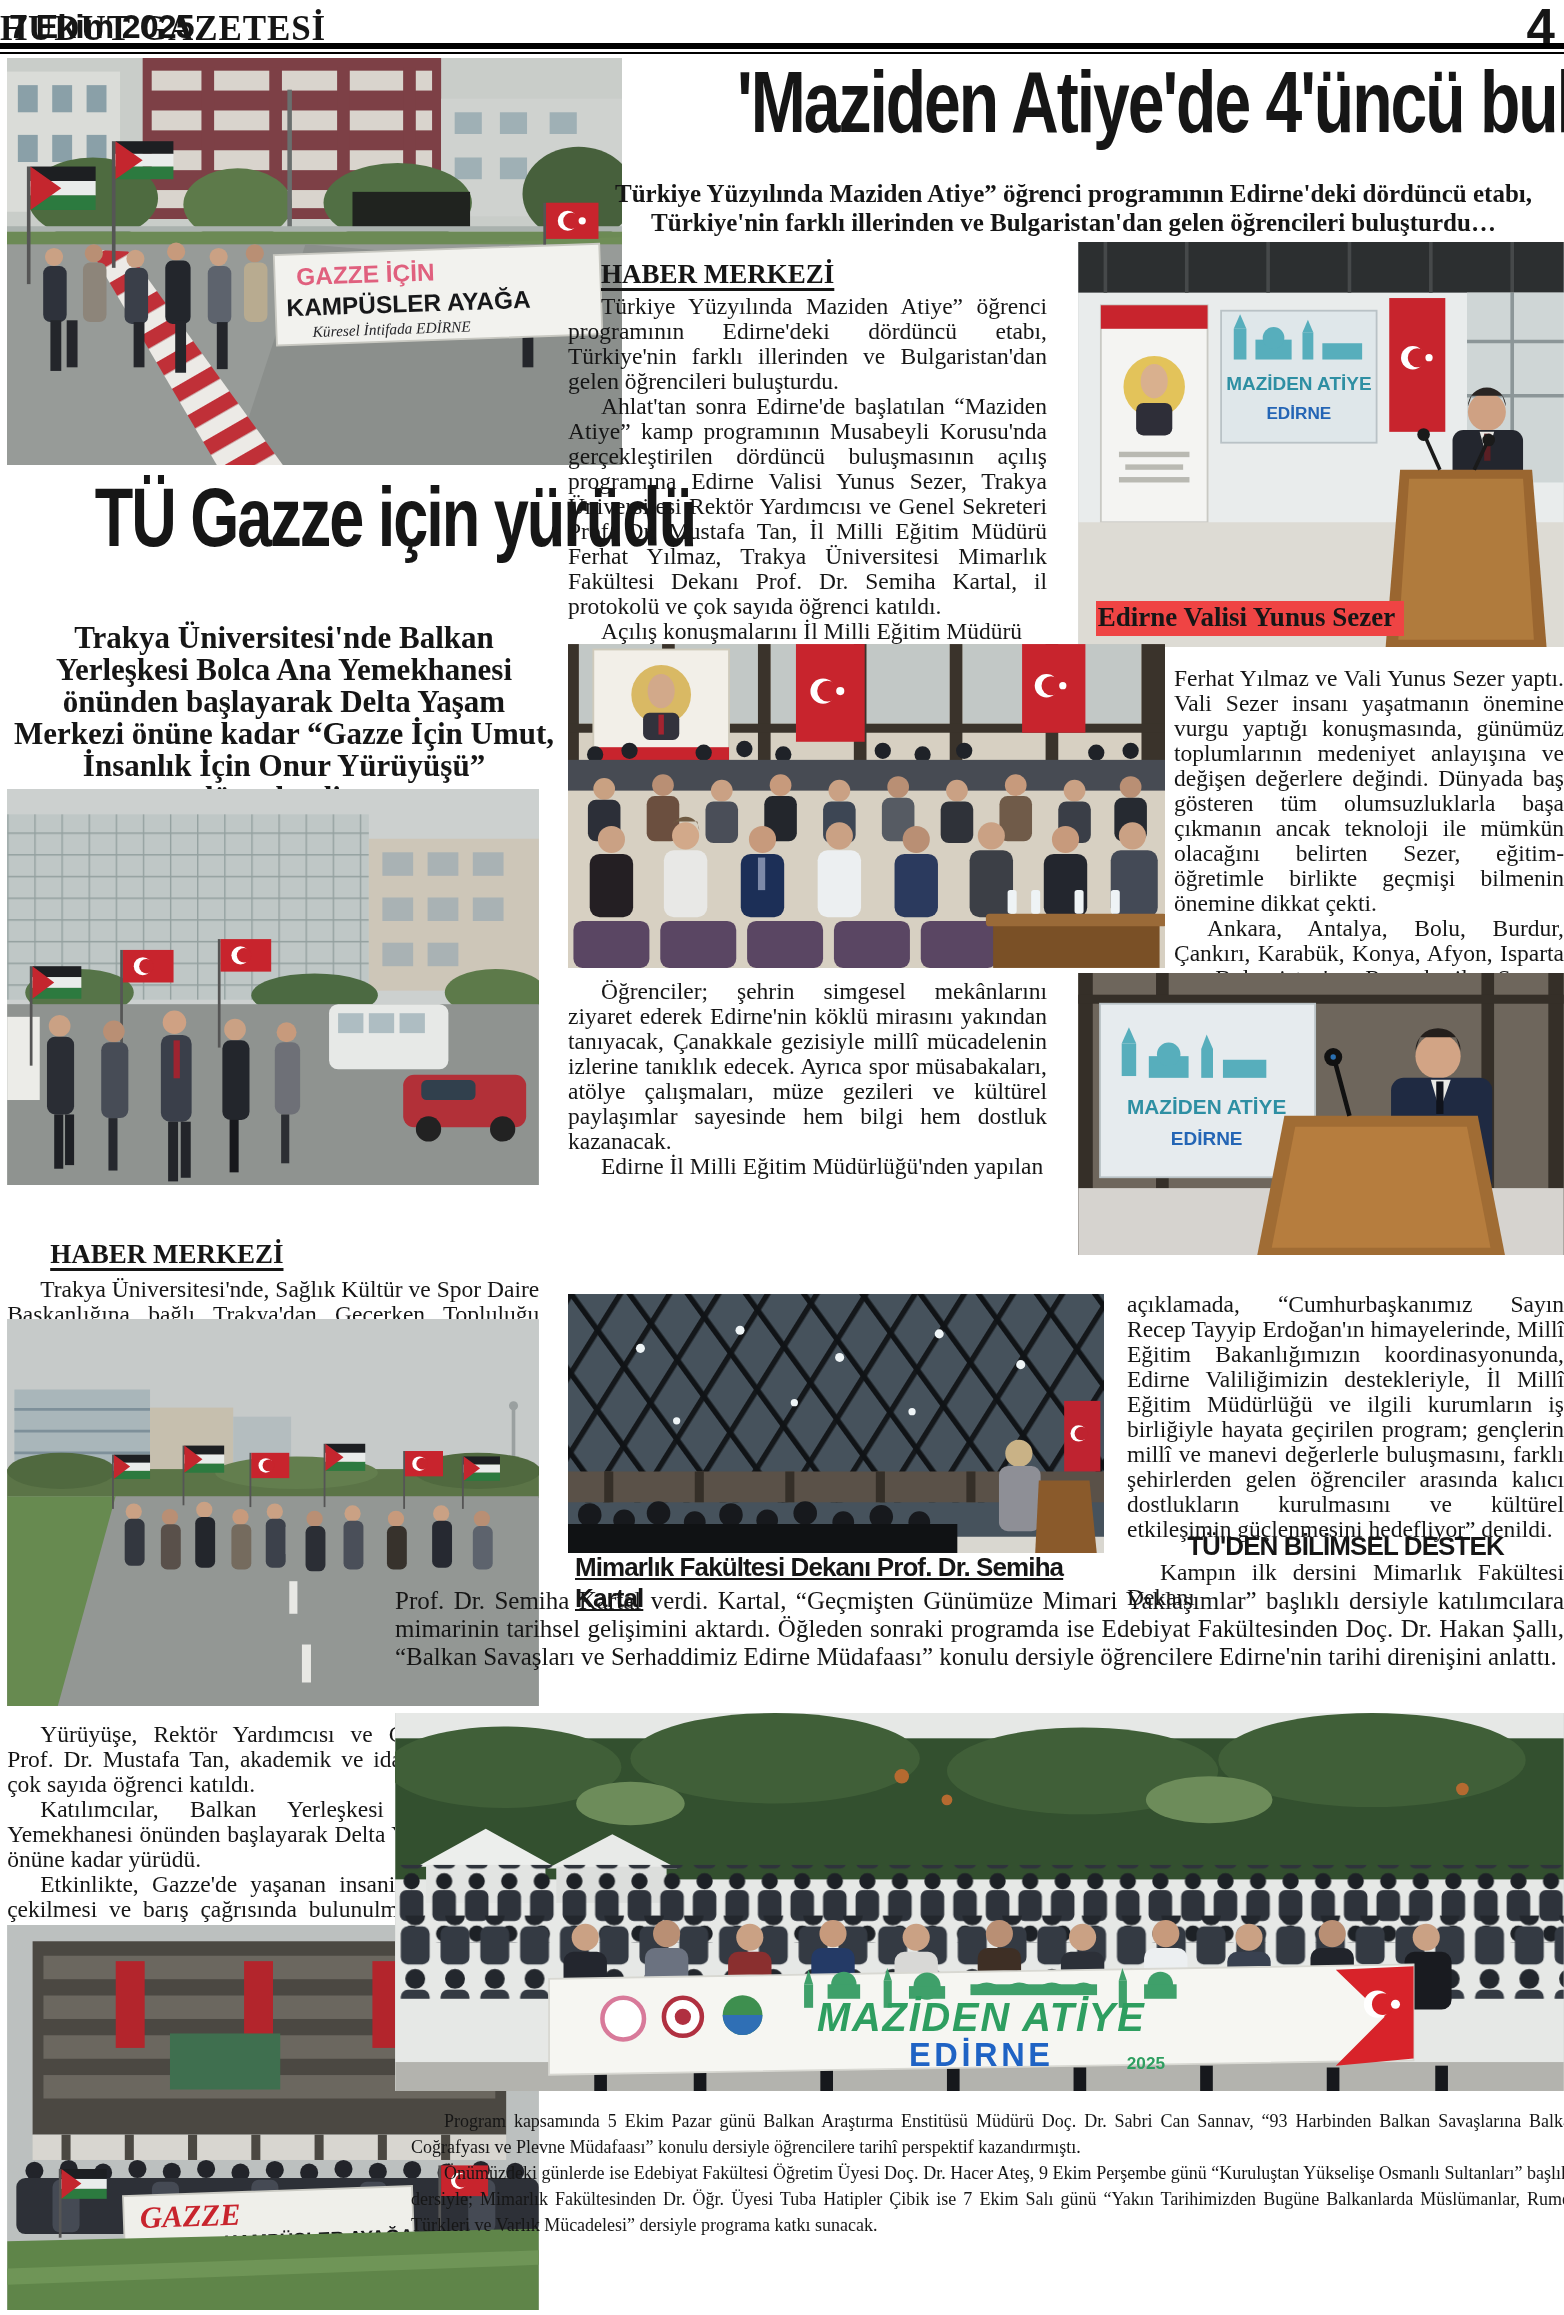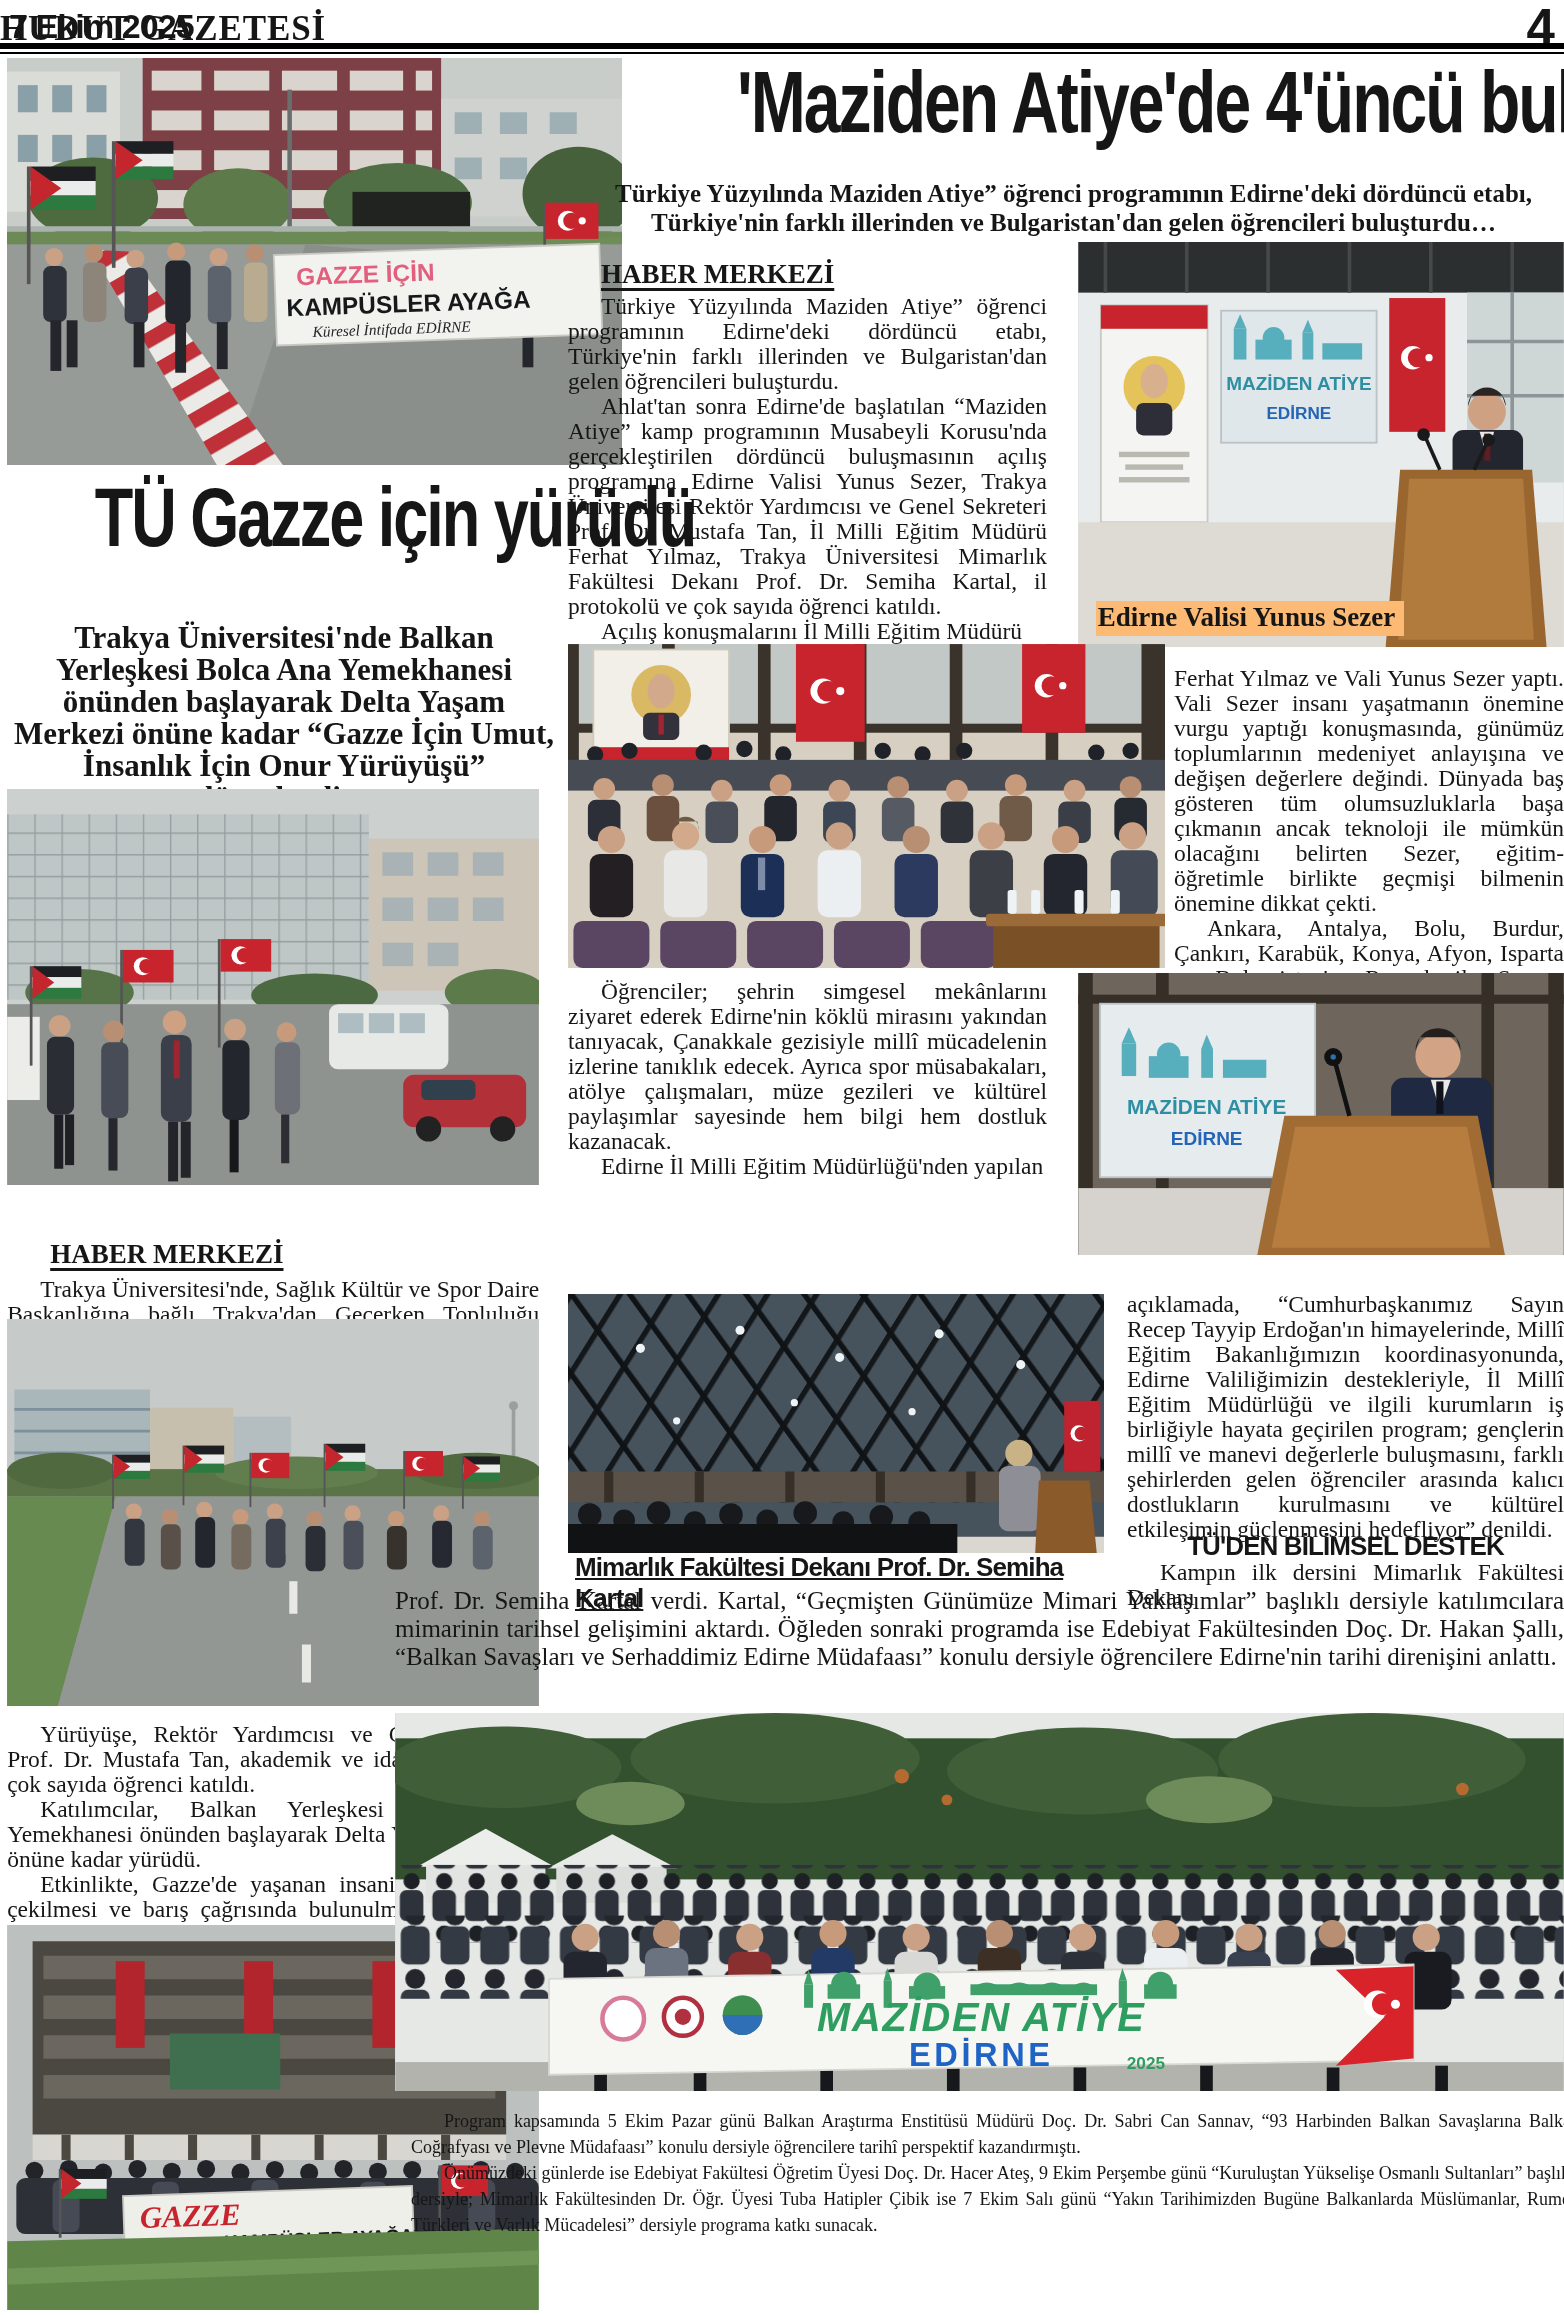--- a/index.html
+++ b/index.html
@@ -26,21 +26,21 @@
   .ind{text-indent:33px;}
   .sec-head{font-weight:bold;font-size:27px;text-decoration:underline;text-decoration-thickness:2.7px;text-underline-offset:4.5px;margin:0 0 7.2px 33px;}
   .caption{font-weight:bold;font-size:27px;}
   .caption-sans{font-family:"Liberation Sans",sans-serif;font-weight:bold;font-size:26px;letter-spacing:-0.9px;text-decoration:underline;}
   .col1{left:568px;top:262px;width:479px;}
   .col2{left:1174px;top:666px;width:390px;}
   .col3{left:568px;top:979px;width:479px;}
   .col4{left:1127px;top:1292px;width:437px;}
   .subhead2{left:1127px;top:1531px;width:437px;text-align:center;font-family:"Liberation Sans",sans-serif;font-weight:bold;font-size:26px;letter-spacing:-0.9px;}
   .col4b{left:1127px;top:1560px;width:437px;}
-  .cap-sezer{left:1096px;top:601px;background:#fdba74;padding:0.9px 9px 2.7px 1.8px;}
+  .cap-sezer{left:1096px;top:601px;background:#ef4444;padding:0.9px 9px 2.7px 1.8px;}
   .cap-yilmaz{left:1078px;top:1259px;width:486px;text-align:center;}
   .cap-kartal{left:575px;top:1552px;width:543px;}
   .wide{left:395px;top:1587px;width:1169px;font-size:25px;line-height:28px;}
   .grouppara{left:395px;top:2108px;width:1169px;font-size:25px;line-height:26px;}
   .leftparas{left:7.2px;top:1722px;width:532px;}
   .leadpara{left:7.2px;top:1239px;width:532px;}
 </style>
 </head>
 <body>
 

